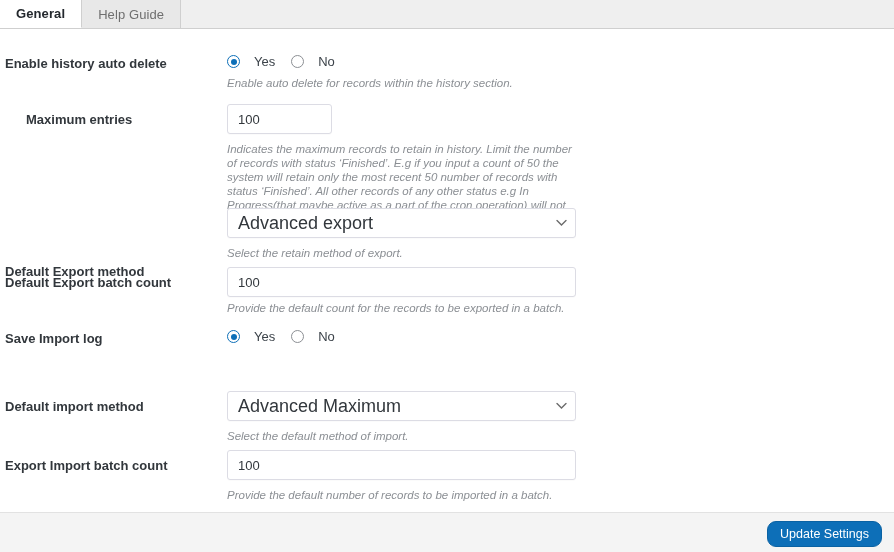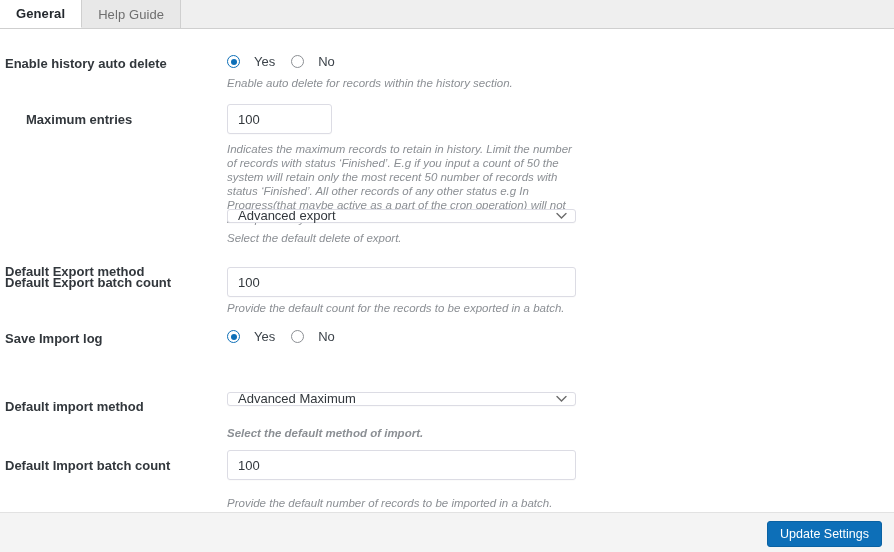--- a/index.html
+++ b/index.html
@@ -144,25 +144,25 @@
     padding: 0 10px;
     outline: none;
     box-shadow: 0 1px 1px rgba(0,0,0,0.02);
   }
   .select-wrap {
     position: relative;
     display: inline-block;
   }
   .select-box {
     box-sizing: border-box;
-    height: 14px;
+    height: 30px;
     border: 1px solid #dcdce4;
     border-radius: 3px;
     background: #fff;
-    font-size: 13px;
+    font-size: 18px;
     color: #32373c;
     padding: 0 28px 0 10px;
     display: flex;
     align-items: center;
     cursor: pointer;
     box-shadow: 0 1px 1px rgba(0,0,0,0.02);
   }
   .chev {
     position: absolute;
     right: 9px;
@@ -184,21 +184,21 @@
     box-sizing: border-box;
   }
   .update-btn {
     position: absolute;
     right: 12px;
     top: 8px;
     height: 26px;
     padding: 0 12px;
     background: #0d6fb8;
     border: 1px solid #0a62a3;
-    border-radius: 3px;
+    border-radius: 9px;
     color: #ffffff;
     font-family: "Liberation Sans", sans-serif;
     font-size: 12.5px;
     cursor: pointer;
     display: flex;
     align-items: center;
     justify-content: center;
   }
 </style>
 </head>
@@ -246,21 +246,21 @@
       <div class="select-wrap">
         <div class="select-box" style="width:349px;">
           <span>Advanced export</span>
         </div>
         <span class="chev">
           <svg width="11" height="7" viewBox="0 0 11 7" xmlns="http://www.w3.org/2000/svg">
             <path d="M1 1 L5.5 5.5 L10 1" stroke="#6b6b6b" stroke-width="1.4" fill="none" stroke-linecap="round"></path>
           </svg>
         </span>
       </div>
-      <div class="desc" style="margin-top:8px;">Select the default delete of export.</div>
+      <div class="desc" style="margin-top:8px;">Select the retain method of export.</div>
     </div>
   </div>
 
   <div class="row" style="top:237px;">
     <div class="label" style="left:5px; top:8px;">Default Export batch count</div>
     <div class="field" style="top:0;">
       <input class="text-input" style="width: 349px;" type="text" value="100">
       <div class="desc" style="margin-top:4px;">Provide the default count for the records to be exported in a batch.</div>
     </div>
   </div>
@@ -287,29 +287,29 @@
       <div class="select-wrap">
         <div class="select-box" style="width:349px;">
           <span>Advanced Maximum</span>
         </div>
         <span class="chev">
           <svg width="11" height="7" viewBox="0 0 11 7" xmlns="http://www.w3.org/2000/svg">
             <path d="M1 1 L5.5 5.5 L10 1" stroke="#6b6b6b" stroke-width="1.4" fill="none" stroke-linecap="round"></path>
           </svg>
         </span>
       </div>
-      <div class="desc" style="margin-top:20px;font-weight:bold;">Select the default method of import.</div>
+      <div class="desc" style="margin-top:8px;">Select the default method of import.</div>
     </div>
   </div>
 
   <div class="row" style="top:420px;">
-    <div class="label" style="left:5px; top:8px;">Default Import batch count</div>
+    <div class="label" style="left:5px; top:8px;">Export Import batch count</div>
     <div class="field" style="top:0;">
       <input class="text-input" style="width: 349px;" type="text" value="100">
-      <div class="desc" style="margin-top:16px;">Provide the default number of records to be imported in a batch.</div>
+      <div class="desc" style="margin-top:8px;">Provide the default number of records to be imported in a batch.</div>
     </div>
   </div>
 
 </div>
 
 <div class="footer">
   <button class="update-btn">Update Settings</button>
 </div>
 
 </body></html>

